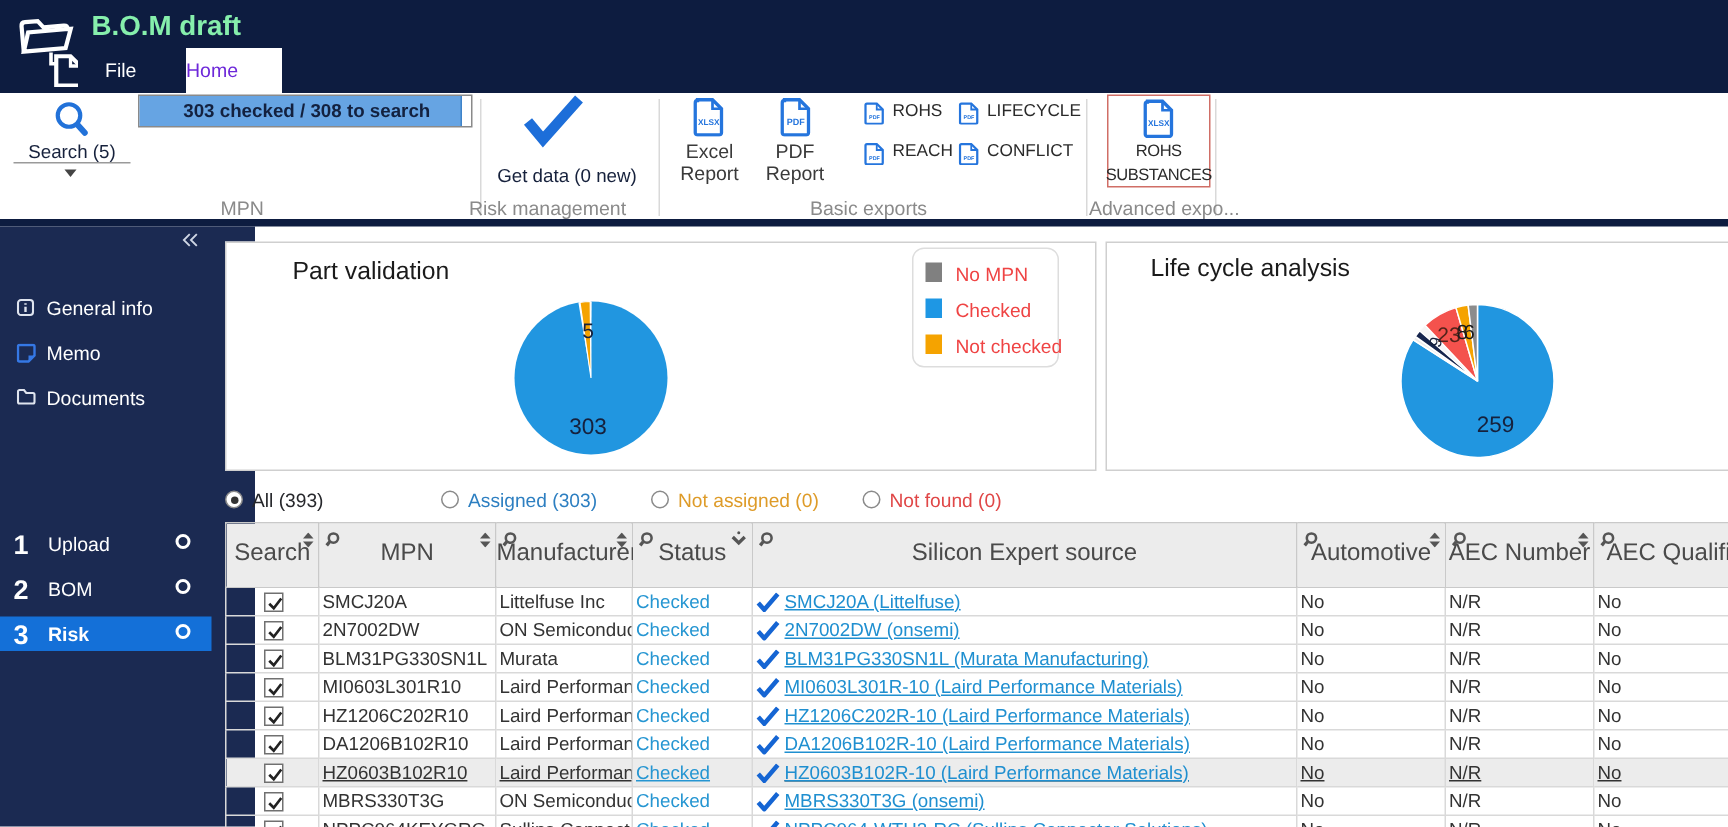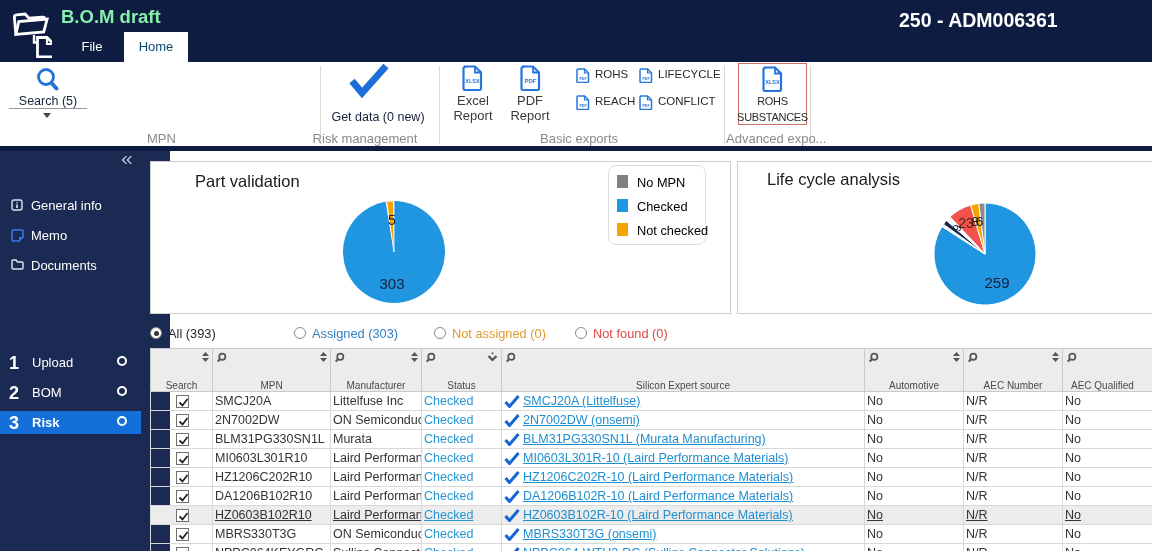--- a/index.html
+++ b/index.html
@@ -3,23 +3,23 @@
 <meta charset="utf-8">
 <style>
 * { margin:0; padding:0; box-sizing:border-box; }
 html,body { width:1152px; height:551px; overflow:hidden; background:#fff;
   font-family:"Liberation Sans", sans-serif; }
 .abs { position:absolute; }
 
 #titlebar { position:absolute; left:0; top:0; width:1152px; height:62px; background:#0d1c40; }
 #apptitle { position:absolute; left:61px; top:6px; color:#86efac; font-size:18.5px; font-weight:bold; letter-spacing:0;}
 #docref { position:absolute; left:899px; top:9px; color:#fff; font-size:19.5px; font-weight:bold;}
-.tab { position:absolute; top:32px; height:30px; line-height:30px; text-align:center; font-size:13px; }
+.tab { position:absolute; top:32px; height:30px; line-height:30px; text-align:left; font-size:13px; }
 #tabFile { left:70px; width:44px; color:#fff; }
-#tabHome { left:124px; width:64px; background:#fff; color:#0c4a6e; }
+#tabHome { left:124px; width:64px; background:#fff; color:#6d28d9; }
 
 #ribbon { position:absolute; left:0; top:62px; width:1152px; height:84px; background:#fff; }
 .vsep { position:absolute; top:4px; height:78px; width:1px; background:#d9d9d9; }
 .grplabel { position:absolute; top:69px; font-size:13px; color:#8a8a8a; white-space:nowrap; }
 #searchlbl { position:absolute; left:0px; top:32px; width:96px; text-align:center; font-size:12.5px; color:#16213c; }
 #searchline { position:absolute; left:9px; top:46px; width:78px; height:1px; background:#9a9a9a; }
 #searcharr { position:absolute; left:43px; top:51px; width:0; height:0; border-left:4px solid transparent; border-right:4px solid transparent; border-top:5px solid #444; }
 #pbar { position:absolute; left:92px; top:1px; width:223px; height:22px; border:1px solid #8a8a8a; background:#fff; }
 #pfill { position:absolute; left:0px; top:0px; width:215px; height:20px; background:#66a4e3; border-right:1px solid #3f83c9;}
 #ptext { position:absolute; left:0; top:0; width:223px; height:20px; line-height:20px; text-align:center; font-size:12.5px; color:#13213f; font-weight:bold; }
@@ -37,28 +37,28 @@
 .navring { position:absolute; left:117px; width:10px; height:10px; border:2.2px solid #fff; border-radius:50%; }
 #riskhl { position:absolute; left:0; top:260px; width:141px; height:23px; background:#1470d8; }
 
 .panel { position:absolute; top:161px; height:153px; background:#fff; border:1px solid #cfcfcf; }
 #panel1 { left:150px; width:581px; }
 #panel2 { left:737px; width:581px; }
 .ptitle { position:absolute; font-size:16.5px; color:#1a1a1a; }
 #legend { position:absolute; left:608px; top:165px; width:98px; height:80px; background:#fff; border:1px solid #ddd; border-radius:8px; }
 .legrow { position:absolute; left:8px; height:14px; }
 .legsq { position:absolute; width:11px; height:13px; }
-.legtxt { position:absolute; left:20px; top:0px; font-size:12.8px; color:#000000; white-space:nowrap;}
+.legtxt { position:absolute; left:20px; top:0px; font-size:12.8px; color:#ef4444; white-space:nowrap;}
 
 .radio { position:absolute; width:12px; height:12px; border:1px solid #8a8a8a; border-radius:50%; background:#fff; }
 .radiodot { position:absolute; left:2.5px; top:2.5px; width:5px; height:5px; border-radius:50%; background:#333; }
 .radlbl { position:absolute; font-size:12.8px; white-space:nowrap; }
 
 #tbl { position:absolute; left:150px; top:348px; border-collapse:collapse; table-layout:fixed; width:1054px; }
-#tbl th { height:43px; background:#ececec; border:1px solid #c9c9c9; font-size:10px; font-weight:normal; color:#4a4a4a; vertical-align:bottom; text-align:center; position:relative; }
+#tbl th { height:43px; background:#ececec; border:1px solid #c9c9c9; font-size:16px; font-weight:normal; color:#4a4a4a; vertical-align:bottom; padding-bottom:13px; text-align:center; position:relative; }
 #tbl td { height:19px; border:1px solid #d9d9d9; font-size:12.5px; color:#333; padding:0 0 0 2px; overflow:hidden; white-space:nowrap; vertical-align:middle; }
 #tbl tr.gray td { background:#ececec;text-decoration:underline; }
 td.chk { text-align:center; padding:0; }
 .cbx { display:inline-block; width:13px; height:13px; border:1px solid #707070; background:#fff; position:relative; vertical-align:middle; }
 .cbx svg { position:absolute; left:0px; top:0px; }
 #tbl td.status { color:#2696d2; }
 a.lnk { color:#1f8fd0; font-size:12.5px; text-decoration:underline; }
 .lchk { display:inline-block; vertical-align:middle; margin-right:3px; }
 .hico { position:absolute; top:3px; }
 </style>
@@ -69,21 +69,20 @@
   <svg class="abs" style="left:10px;top:6px" width="42" height="52" viewBox="0 0 42 52">
     <g transform="rotate(-5 22 18)">
       <path d="M5 27 V10 q0 -2.5 2.5 -2.5 h8.5 l3.5 4.5 h13.5 q2.5 0 2.5 2.5 v2.5" fill="none" stroke="#fff" stroke-width="2.8"></path>
       <path d="M5 27 L9 14.5 H37.5 L33 27 Z" fill="#0d1c40" stroke="#fff" stroke-width="2.8"></path>
     </g>
     <path d="M24 29 v7.5 h4" fill="none" stroke="#fff" stroke-width="2.4"></path>
     <path d="M27.5 31.5 h9.5 l6.5 6.5 v13 h-16 z" fill="#0d1c40" stroke="#fff" stroke-width="2.8"></path>
     <path d="M37 31.5 v6.5 h6.5" fill="none" stroke="#fff" stroke-width="2.2"></path>
   </svg>
   <div id="apptitle">B.O.M draft</div>
-  <div id="docref">250 - ADM006361</div>
   <div class="tab" id="tabFile">File</div>
   <div class="tab" id="tabHome">Home</div>
 </div>
 
 <div id="ribbon">
   <div class="vsep" style="left:320px"></div>
   <div class="vsep" style="left:439px"></div>
   <div class="vsep" style="left:724px"></div>
   <div class="vsep" style="left:810px"></div>
   <div class="grplabel" style="left:147px">MPN</div>
@@ -92,20 +91,24 @@
   <div class="grplabel" style="left:726px">Advanced expo...</div>
 
   <svg class="abs" style="left:34px;top:3px" width="30" height="30" viewBox="0 0 30 30">
     <circle cx="12" cy="12" r="7.5" fill="none" stroke="#2272d9" stroke-width="2.8"></circle>
     <path d="M18 18.5 l4.5 5" stroke="#2272d9" stroke-width="4" stroke-linecap="round"></path>
   </svg>
   <div id="searchlbl">Search (5)</div>
   <div id="searchline"></div>
   <div id="searcharr"></div>
 
+  <div id="pbar">
+      <div id="pfill"></div>
+      <div id="ptext">303 checked / 308 to search</div>
+    </div>
 
   <svg class="abs" style="left:346px;top:1px" width="44" height="36" viewBox="0 0 44 36">
     <path d="M6 18 l10 12 L40 3" fill="none" stroke="#1d6ed9" stroke-width="7"></path>
   </svg>
   <div id="getdatalbl">Get data (0 new)</div>
 
   <svg class="abs" id="xlsicon1" style="left:462px;top:3px" width="22" height="26" viewBox="0 0 22 26">
       <path d="M3 1.5 h10 l6 6 v16 a1.5 1.5 0 0 1 -1.5 1.5 h-14.5 a1.5 1.5 0 0 1 -1.5 -1.5 v-20 a1.5 1.5 0 0 1 1.5 -1.5 z" fill="#fff" stroke="#2575dd" stroke-width="2.2"></path>
       <path d="M13 1.5 v6 h6" fill="none" stroke="#2575dd" stroke-width="1.8"></path>
       <text x="10.5" y="18" font-size="5.5" font-weight="bold" fill="#2575dd" text-anchor="middle" font-family="Liberation Sans">XLSX</text>

